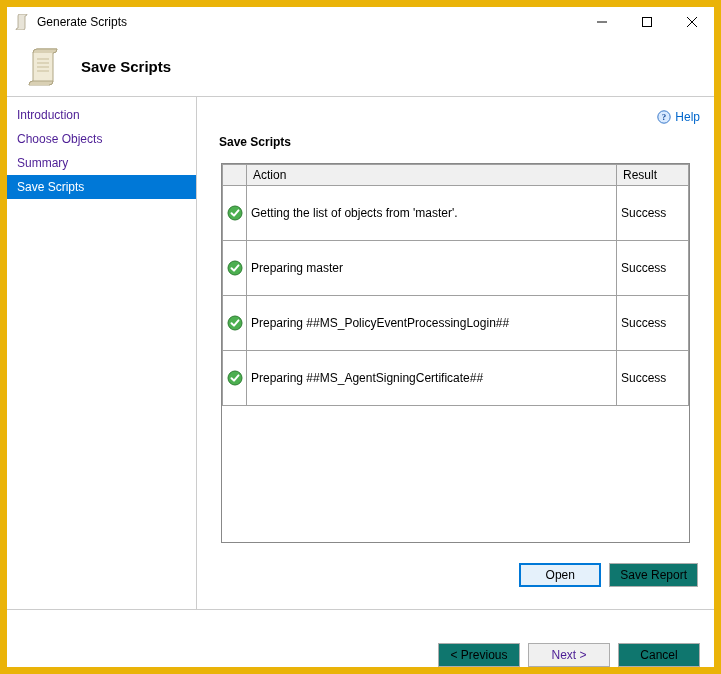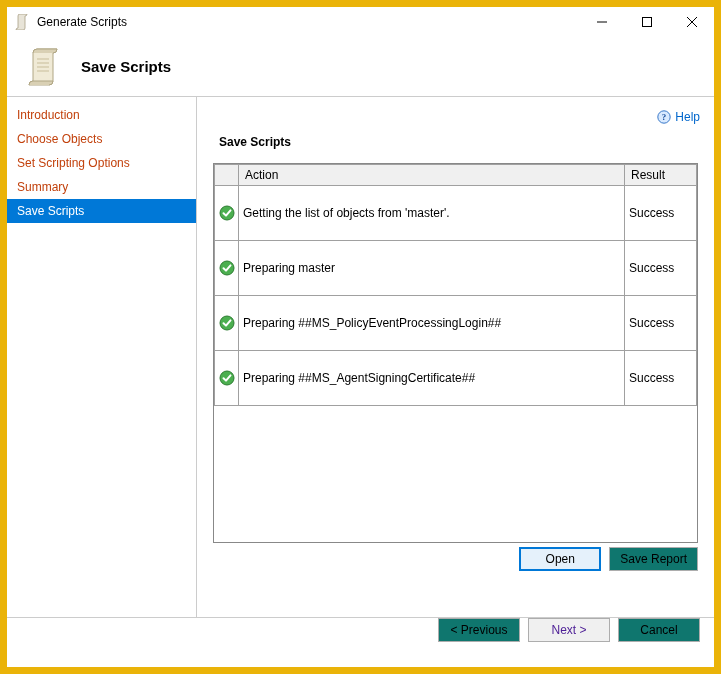--- a/index.html
+++ b/index.html
@@ -73,21 +73,21 @@
     min-height: 0;
   }
   .sidebar {
     width: 190px;
     border-right: 1px solid #ccc;
     background: #fff;
     padding-top: 6px;
   }
   .nav-item {
     padding: 5px 10px;
-    color: #c2410c;
+    color: #4c1d95;
     cursor: pointer;
     font-size: 12px;
   }
   .nav-item.selected {
     background: #0078d7;
     color: #fff;
   }
 
   .main {
     flex: 1;
@@ -117,21 +117,21 @@
     font-weight: bold;
     font-size: 12px;
     margin: 8px 0 14px 8px;
   }
 
   .grid-wrap {
     border: 1px solid #888;
     height: 380px;
     overflow: auto;
     background: #fff;
-    margin: 0 2px;
+    margin: 0 10px;
   }
   table.grid {
     width: 100%;
     border-collapse: collapse;
     table-layout: fixed;
   }
   table.grid th, table.grid td {
     border: 1px solid #a0a0a0;
     font-size: 12px;
     text-align: left;
@@ -154,21 +154,21 @@
   td.icon-cell {
     text-align: center;
     padding: 0;
   }
   td.icon-cell svg { display: block; margin: 0 auto; }
 
   .action-row {
     display: flex;
     justify-content: flex-end;
     gap: 8px;
-    margin-top: 4px;
+    margin-top: 20px;
     padding-right: 2px;
   }
   .btn {
     min-width: 82px;
     height: 24px;
     font-size: 12px;
     background: #0f766e;
     border: 1px solid #adadad;
     padding: 0 10px;
     cursor: pointer;
@@ -178,25 +178,25 @@
     border: 2px solid #0078d7;
     background: #e5f1fb;
   }
   .btn:disabled {
     color: #4c1d95;
     background: #f0f0f0;
     cursor: default;
   }
 
   .footer {
-    height: 50px;
+    height: 58px;
     border-top: 1px solid #ccc;
     display: flex;
     justify-content: flex-end;
-    align-items: flex-start;
+    align-items: flex-end;
     gap: 8px;
     padding: 0 14px;
   }
 </style>
 </head>
 <body>
 
 <div class="window">
 
   <div class="titlebar">
@@ -239,21 +239,20 @@
       </svg>
     </span>
     <span class="header-title">Save Scripts</span>
   </div>
 
   <div class="body">
 
     <div class="sidebar">
       <div class="nav-item">Introduction</div>
       <div class="nav-item">Choose Objects</div>
-      <div class="nav-item">Set Scripting Options</div>
       <div class="nav-item">Summary</div>
       <div class="nav-item selected">Save Scripts</div>
     </div>
 
     <div class="main">
       <div class="help-row">
         <a class="help-link">
           <span>
             <svg width="14" height="14" viewBox="0 0 14 14">
               <circle cx="7" cy="7" r="6.2" fill="#d9eaff" stroke="#3a79c9" stroke-width="1"></circle>

